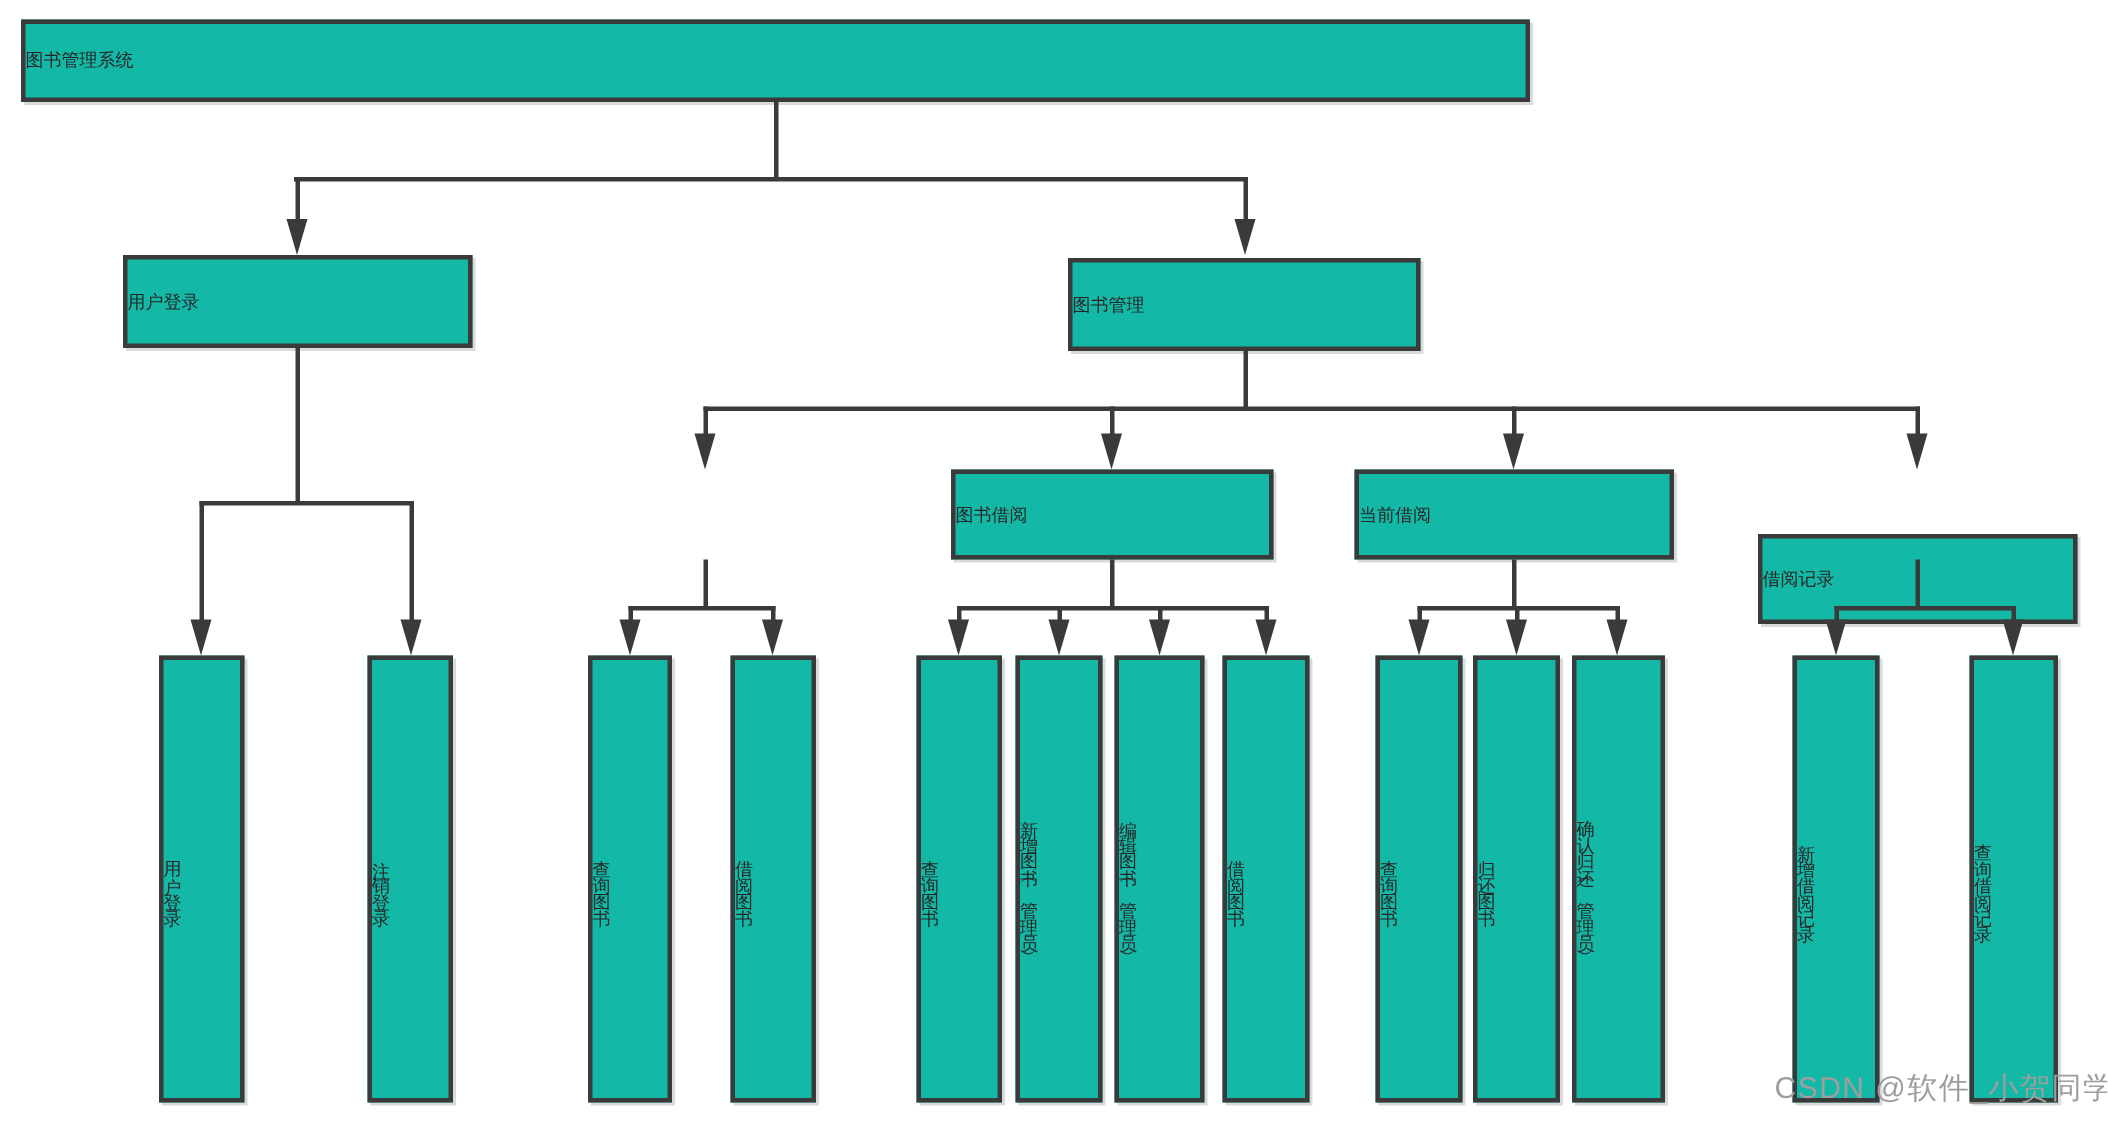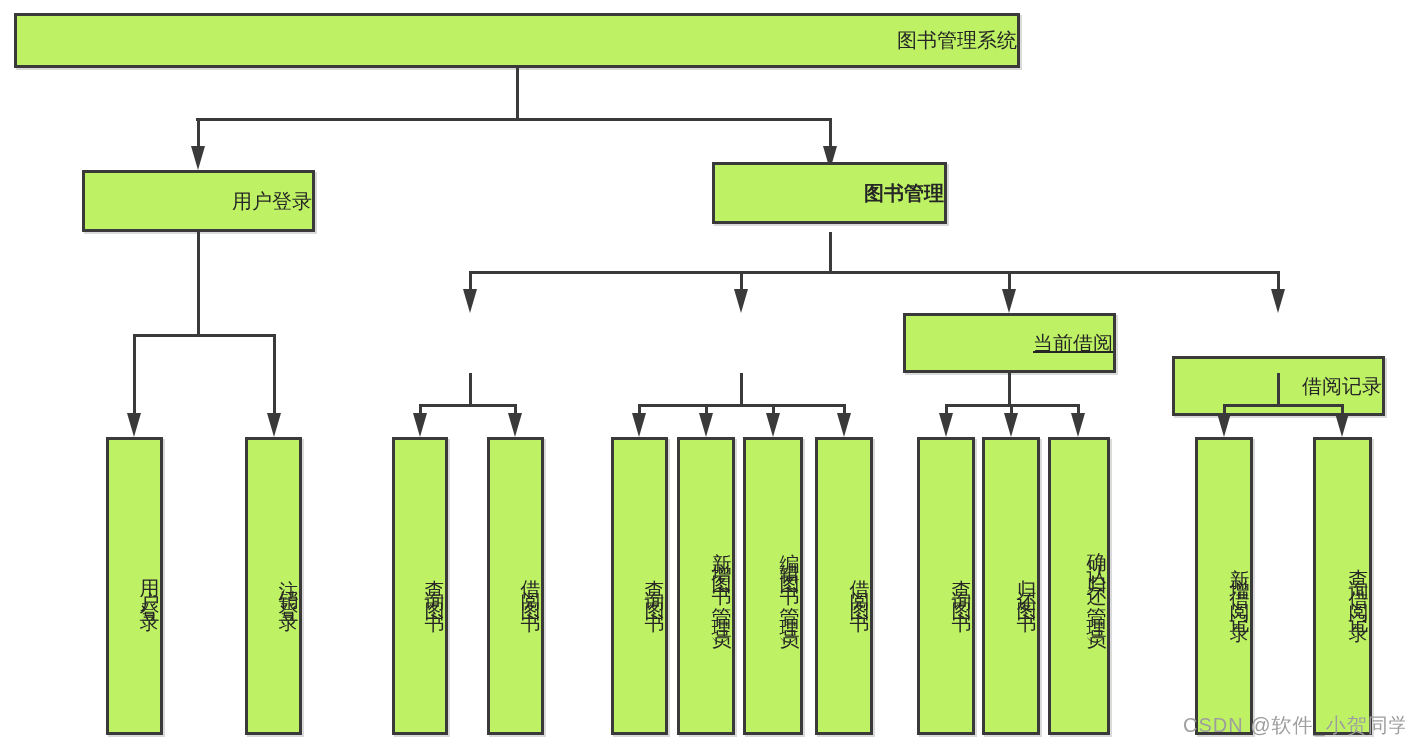--- a/index.html
+++ b/index.html
@@ -1,24 +1,24 @@
 <!DOCTYPE html>
 <html><head>
 <meta charset="utf-8">
 <style>
   html,body { margin:0; padding:0; background:#ffffff; }
   #stage {
     position:relative; width:1405px; height:747px; background:#ffffff;
     font-family:"Liberation Sans","DejaVu Sans",sans-serif; overflow:hidden;
   }
   .node {
-    position:absolute; box-sizing:border-box; background:#bef264;
+    position:absolute; box-sizing:border-box; background:#14b8a6;
     border:3px solid #3a3a3a; box-shadow:2px 2px 0 rgba(150,150,150,.35);
-    display:flex; align-items:center; justify-content:flex-end;
-    font-size:20px; color:#262626; text-align:center;
+    display:flex; align-items:center; justify-content:flex-start;
+    font-size:12px; color:#262626; text-align:center;
   }
   .vt {
     writing-mode:vertical-rl; text-orientation:mixed;
     letter-spacing:11px; line-height:1; white-space:nowrap;
   }
   .ln { position:absolute; background:#3a3a3a; }
   .v { width:3px; }
   .h { height:3px; }
   .arw {
     position:absolute; width:0; height:0;
@@ -42,21 +42,21 @@
   <div class="ln v" style="left:516px;top:66px;height:54px;"></div>
   <div class="ln h" style="left:196px;top:118px;width:636px;"></div>
   <div class="ln v" style="left:197px;top:118px;height:32px;"></div>
   <div class="arw" style="left:191px;top:146px;"></div>
   <div class="ln v" style="left:829px;top:118px;height:32px;"></div>
   <div class="arw" style="left:823px;top:146px;"></div>
 
   <div class="node" style="left:82px;top:170px;width:233px;height:62px;">
     <span>用户登录</span>
   </div>
-  <div class="node" style="left:712px;top:162px;width:235px;height:62px;font-weight:bold;">
+  <div class="node" style="left:712px;top:172px;width:235px;height:62px;">
     <span>图书管理</span>
   </div>
 
   <div class="ln v" style="left:197px;top:232px;height:104px;"></div>
   <div class="ln h" style="left:133px;top:334px;width:143px;"></div>
   <div class="ln v" style="left:133px;top:334px;height:82px;"></div>
   <div class="arw" style="left:127px;top:413px;"></div>
   <div class="ln v" style="left:273px;top:334px;height:82px;"></div>
   <div class="arw" style="left:267px;top:413px;"></div>
 
@@ -64,21 +64,24 @@
   <div class="ln h" style="left:469px;top:271px;width:811px;"></div>
   <div class="ln v" style="left:469px;top:271px;height:22px;"></div>
   <div class="arw" style="left:463px;top:289px;"></div>
   <div class="ln v" style="left:740px;top:271px;height:22px;"></div>
   <div class="arw" style="left:734px;top:289px;"></div>
   <div class="ln v" style="left:1008px;top:271px;height:22px;"></div>
   <div class="arw" style="left:1002px;top:289px;"></div>
   <div class="ln v" style="left:1277px;top:271px;height:22px;"></div>
   <div class="arw" style="left:1271px;top:289px;"></div>
 
-  <div class="node" style="left:903px;top:313px;width:213px;height:60px;text-decoration:underline;">
+  <div class="node" style="left:634px;top:313px;width:215px;height:60px;">
+    <span>图书借阅</span>
+  </div>
+  <div class="node" style="left:903px;top:313px;width:213px;height:60px;">
     <span>当前借阅</span>
   </div>
   <div class="node" style="left:1172px;top:313px;width:213px;height:60px;margin-top:43px;">
     <span>借阅记录</span>
   </div>
 
   <div class="ln v" style="left:469px;top:373px;height:33px;"></div>
   <div class="ln h" style="left:419px;top:404px;width:98px;"></div>
   <div class="ln v" style="left:419px;top:404px;height:12px;"></div>
   <div class="arw" style="left:413px;top:413px;"></div>

